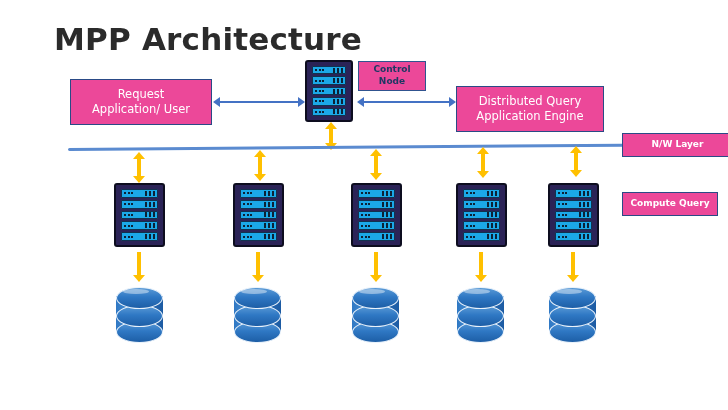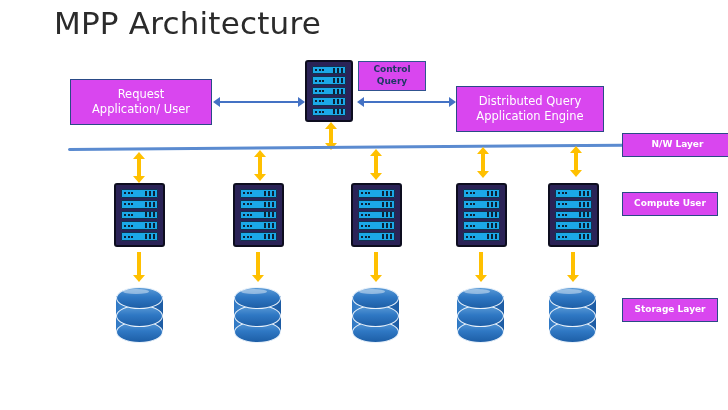--- a/index.html
+++ b/index.html
@@ -6,31 +6,31 @@
   body{
     width:728px;height:410px;
     background:#ffffff;
     font-family:"Liberation Sans", sans-serif;
     overflow:hidden;
   }
   #canvas{position:relative;width:728px;height:410px;background:#fff;}
 
   
   #title{
-    position:absolute;left:54px;top:8px;
-    font-size:31px;font-weight:400;color:#2b2b2b;
+    position:absolute;left:54px;top:24px;
+    font-size:31px;font-weight:700;color:#2b2b2b;
     letter-spacing:.2px;line-height:1;
     font-family:"DejaVu Sans", sans-serif;
     white-space:nowrap;
   }
 
   
   .bluebox{
     position:absolute;
-    background:#d946ef;
+    background:#ec4899;
     border:1px solid #2a4a86;
     box-sizing:border-box;
     display:flex;align-items:center;justify-content:center;
     text-align:center;
     color:#ffffff;
     font-family:"DejaVu Sans", sans-serif;
   }
   .bluebox span{display:block;line-height:1.28;}
 
   #app-box{left:70px;top:79px;width:142px;height:46px;font-size:11.5px;}
@@ -212,21 +212,21 @@
             <i></i>
             <i></i>
           </div>
       </div>
     </div>
   </div>
 
   <div class="bluebox" id="ctrl-label">
     <div>
       <span>Control</span>
-      <span>Query</span>
+      <span>Node</span>
     </div>
   </div>
 
   <div class="harrow" id="arrow-ctrl-dqpe">
     <div class="tipL"></div>
     <div class="bar"></div>
     <div class="tipR"></div>
   </div>
 
   <div class="bluebox" id="dqpe-box">
@@ -241,24 +241,21 @@
     <div class="bar"></div>
     <div class="tipB"></div>
   </div>
 
   <div id="nw-line"></div>
 
   <div class="bluebox layer-label" id="nw-label">
     <span>N/W Layer</span>
   </div>
   <div class="bluebox layer-label" id="compute-label">
-    <span>Compute User</span>
-  </div>
-  <div class="bluebox layer-label" id="storage-label">
-    <span>Storage Layer</span>
+    <span>Compute Query</span>
   </div>
 
   <div class="varrow" style="left:133px;top:152px;height:31px;">
     <div class="tipT"></div>
       <div class="bar"></div>
       <div class="tipB"></div>
   </div>
   <div class="varrow" style="left:254px;top:150px;height:31px;">
     <div class="tipT"></div>
       <div class="bar"></div>

